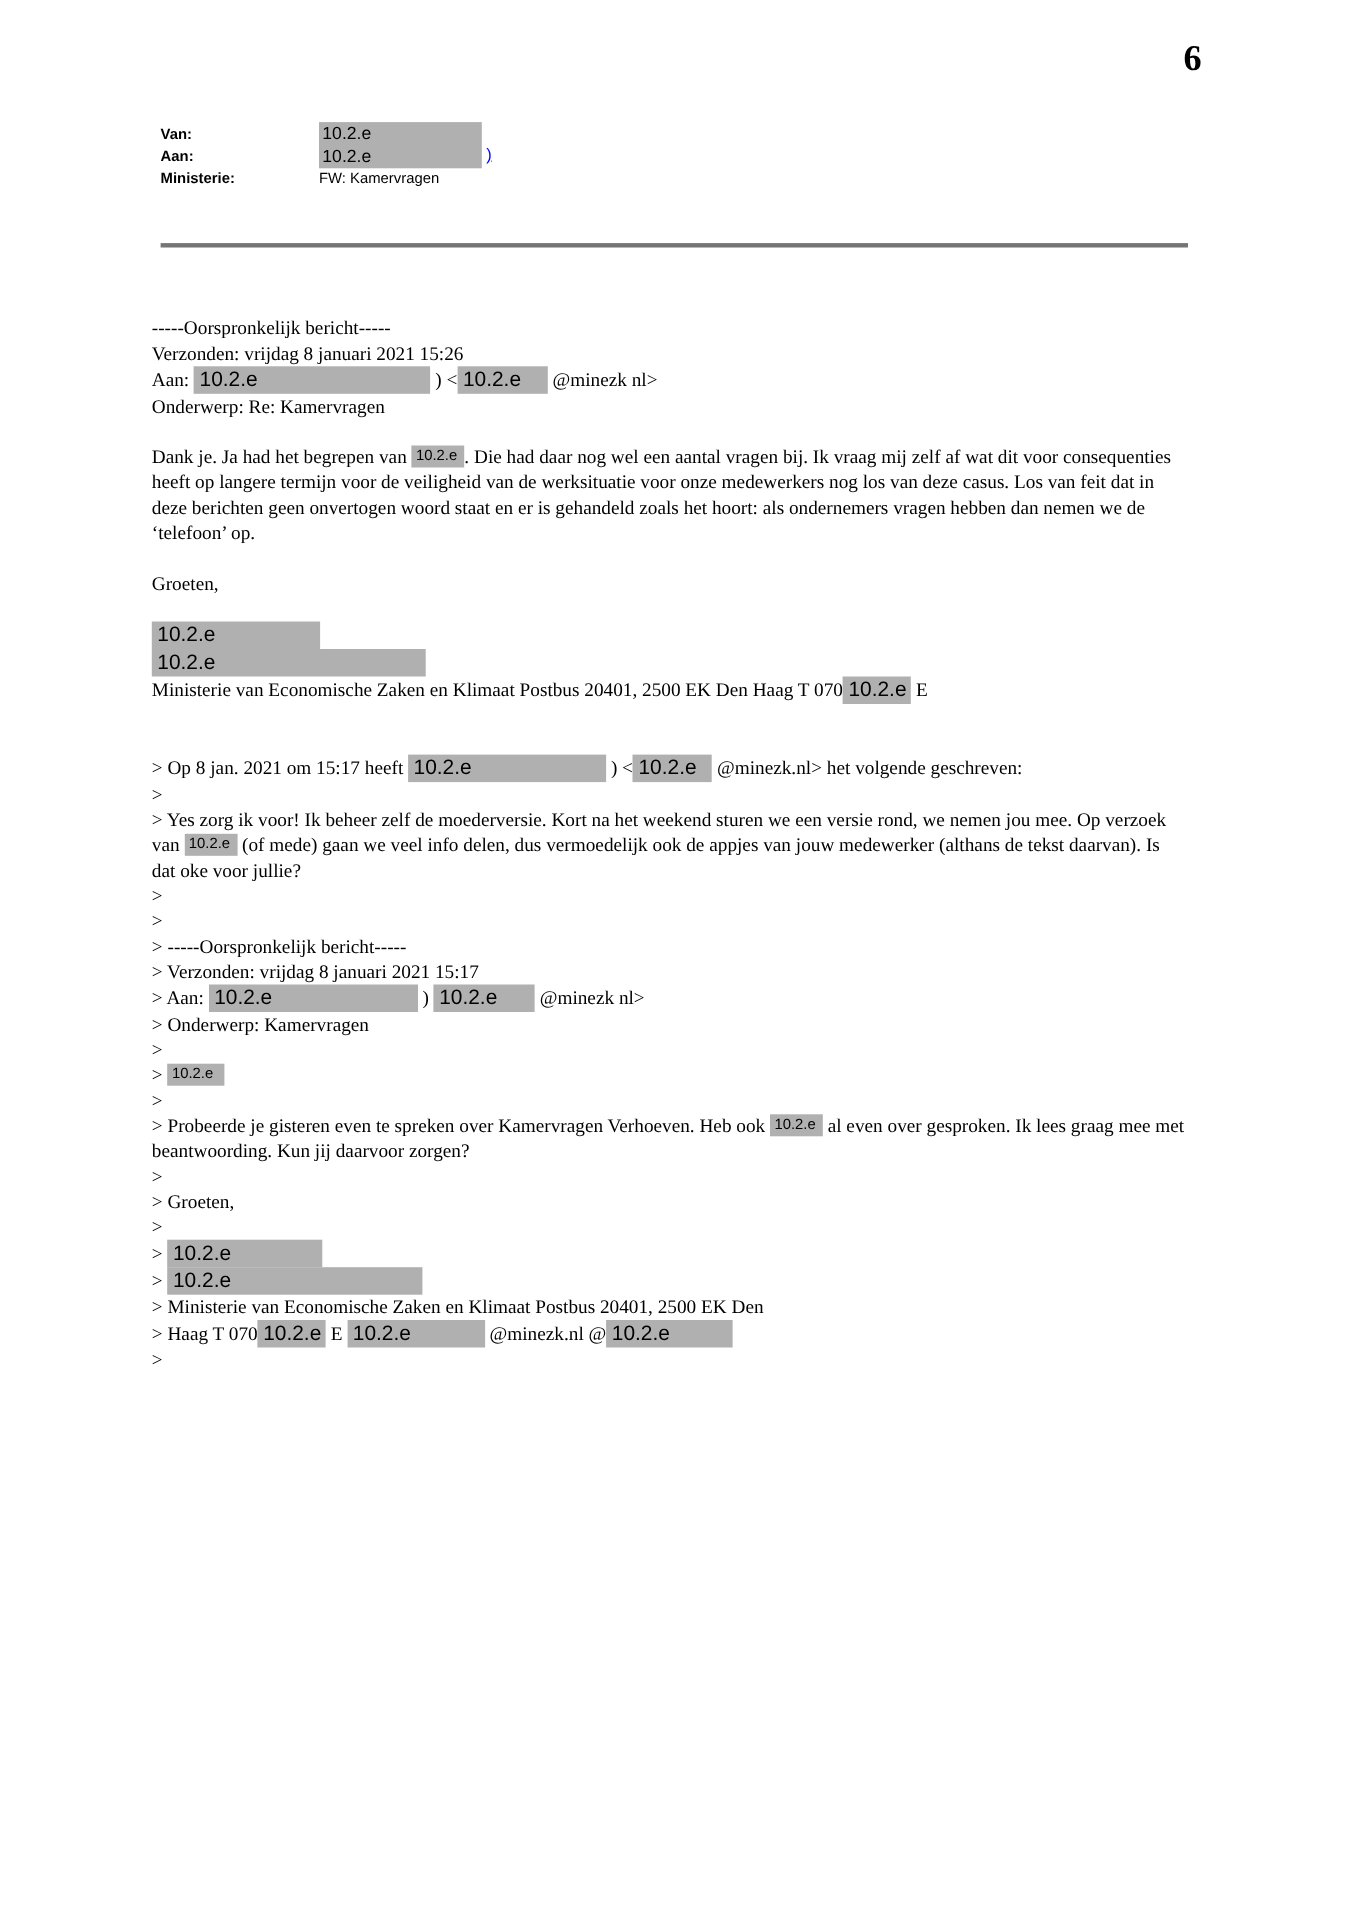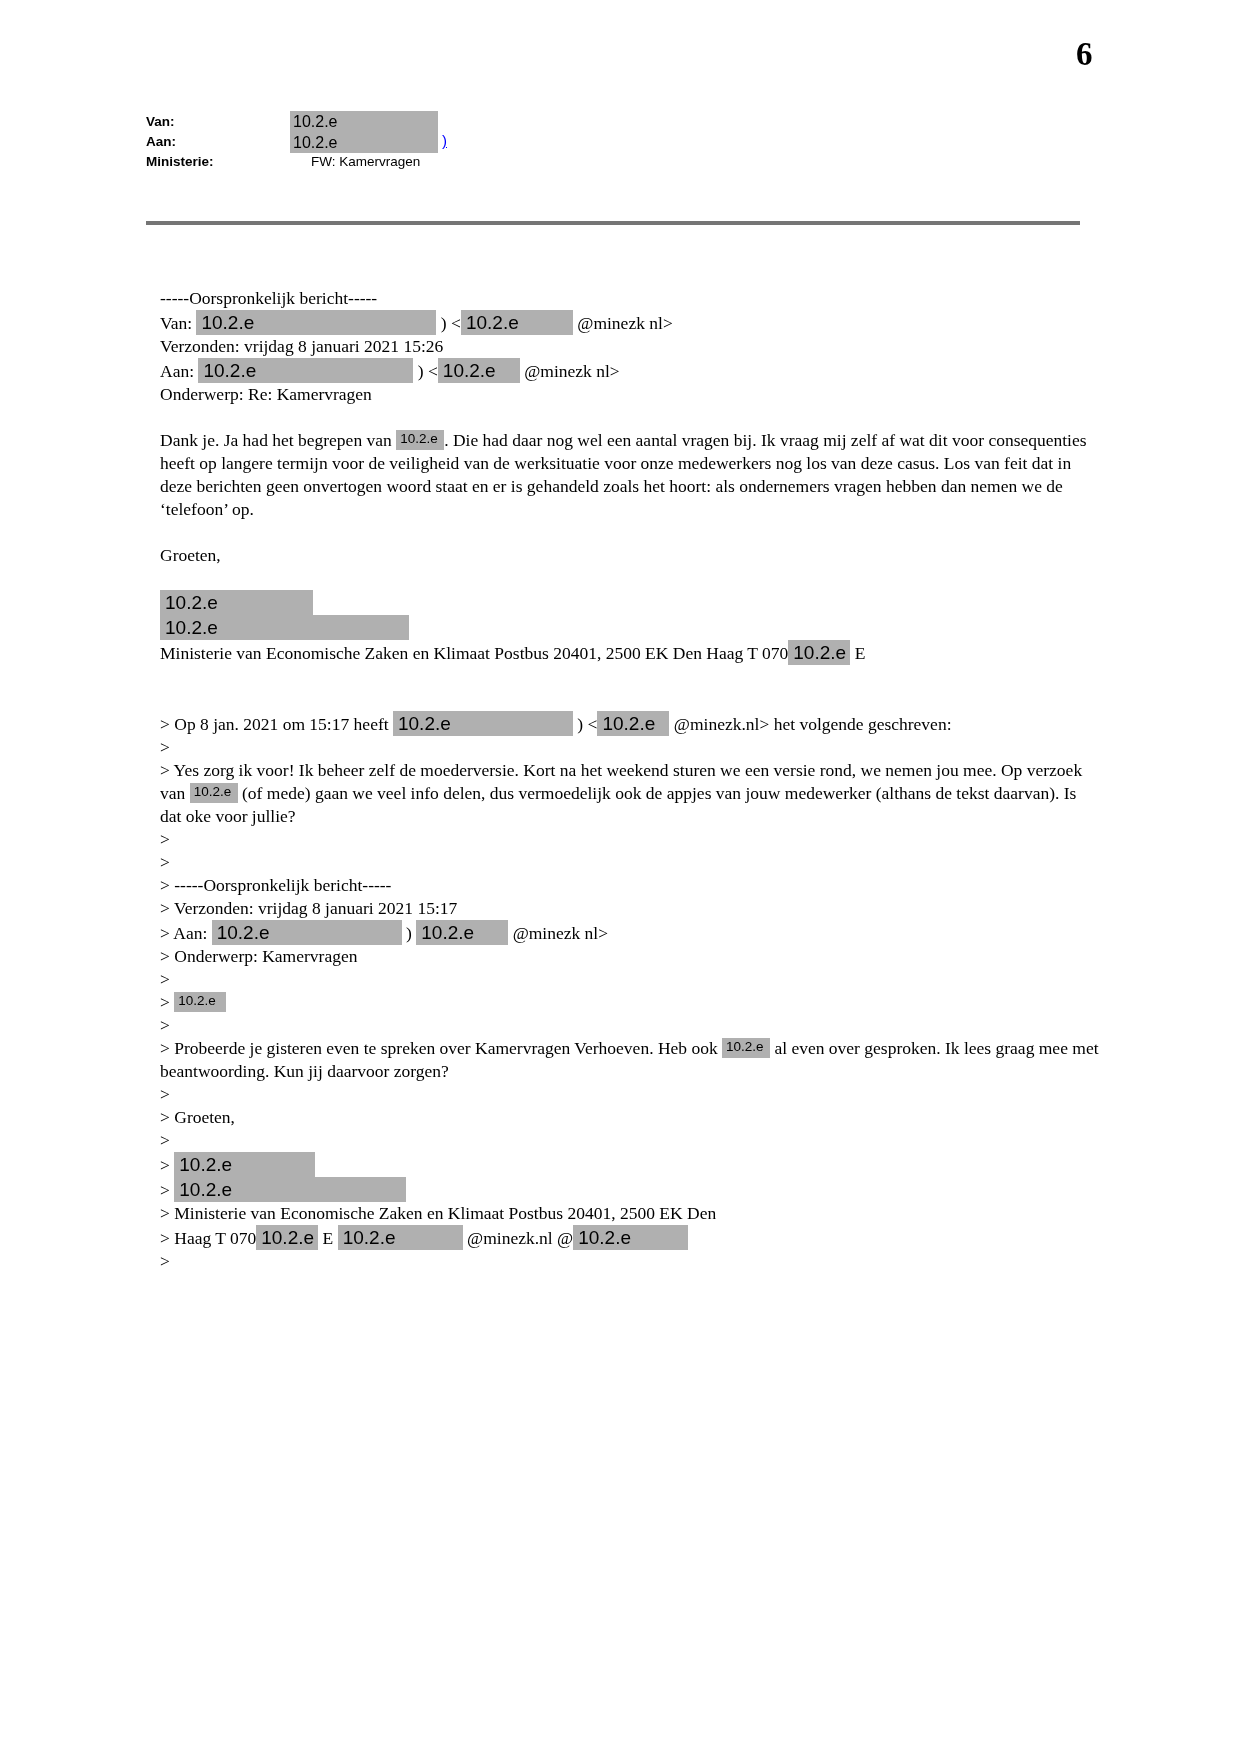--- a/index.html
+++ b/index.html
@@ -18,42 +18,42 @@
     font-size:33px; font-weight:bold;
   }
   
   .email-header {
     position:absolute; left:146px; top:112px; width:700px;
     font-family:"Liberation Sans", sans-serif;
     font-size:13.5px; line-height:20px;
   }
   .hrow { display:flex; height:20px; }
   .hlabel { width:144px; font-weight:bold; }
-  .hvalue { flex:1;margin-left:21px; }
+  .hvalue { flex:1; }
   .header-redaction {
     position:absolute; left:144px; top:-1px;
     width:148px; height:42px;
     background:#b0b0b0;
     font-family:"Liberation Sans", sans-serif;
     font-size:16px; line-height:21px;
     padding-left:3px; box-sizing:border-box;
     z-index:1;
   }
   .aan-link {
     position:absolute; left:296px; top:19px;
     color:#0000ff; text-decoration:underline;
     font-size:15px; cursor:pointer; z-index:2;
   }
   .rule {
     position:absolute; left:146px; top:221px;
     width:934px; height:4px; background:#757575;
   }
   
   .email-body {
-    position:absolute; left:160px; top:287px; width:940px;
+    position:absolute; left:138px; top:287px; width:940px;
     font-size:17.5px; line-height:23px;
   }
   .bline { min-height:23px; }
   .redact {
     display:inline-block;
     background:#b0b0b0; color:#000;
     font-family:"Liberation Sans", sans-serif;
     font-size:19px; line-height:21px;
     padding:2px 4px 2px 5px;
     box-sizing:border-box;
@@ -90,21 +90,20 @@
       <div>10.2.e</div>
       <div>10.2.e</div>
     </div>
     <span class="aan-link">)</span>
   </div>
 
   <div class="rule"></div>
 
   <div class="email-body">
       <div class="bline"><span>-----Oorspronkelijk bericht-----</span></div>
-      <div class="bline"><span>Van: </span><span class="redact" style="min-width: 240px;">10.2.e</span><span> ) &lt;</span><span class="redact" style="min-width: 112px;">10.2.e</span><span> @minezk nl&gt;</span></div>
       <div class="bline"><span>Verzonden: vrijdag 8 januari 2021 15:26</span></div>
       <div class="bline"><span>Aan: </span><span class="redact" style="min-width: 215px;">10.2.e</span><span> ) &lt;</span><span class="redact" style="min-width: 82px;">10.2.e</span><span> @minezk nl&gt;</span></div>
       <div class="bline"><span>Onderwerp: Re: Kamervragen</span></div>
       <div class="bline"></div>
       <div class="bline"><span>Dank je. Ja had het begrepen van </span><span class="redact small" style="min-width: 48px;">10.2.e</span><span>. Die had daar nog wel een aantal vragen bij. Ik vraag mij zelf af wat dit voor consequenties heeft op langere termijn voor de veiligheid van de werksituatie voor onze medewerkers nog los van deze casus. Los van feit dat in deze berichten geen onvertogen woord staat en er is gehandeld zoals het hoort: als ondernemers vragen hebben dan nemen we de ‘telefoon’ op.</span></div>
       <div class="bline"></div>
       <div class="bline"><span>Groeten,</span></div>
       <div class="bline"></div>
       <div class="bline"><span class="redact" style="min-width: 153px;">10.2.e</span></div>
       <div class="bline"><span class="redact" style="min-width: 249px;">10.2.e</span></div>

